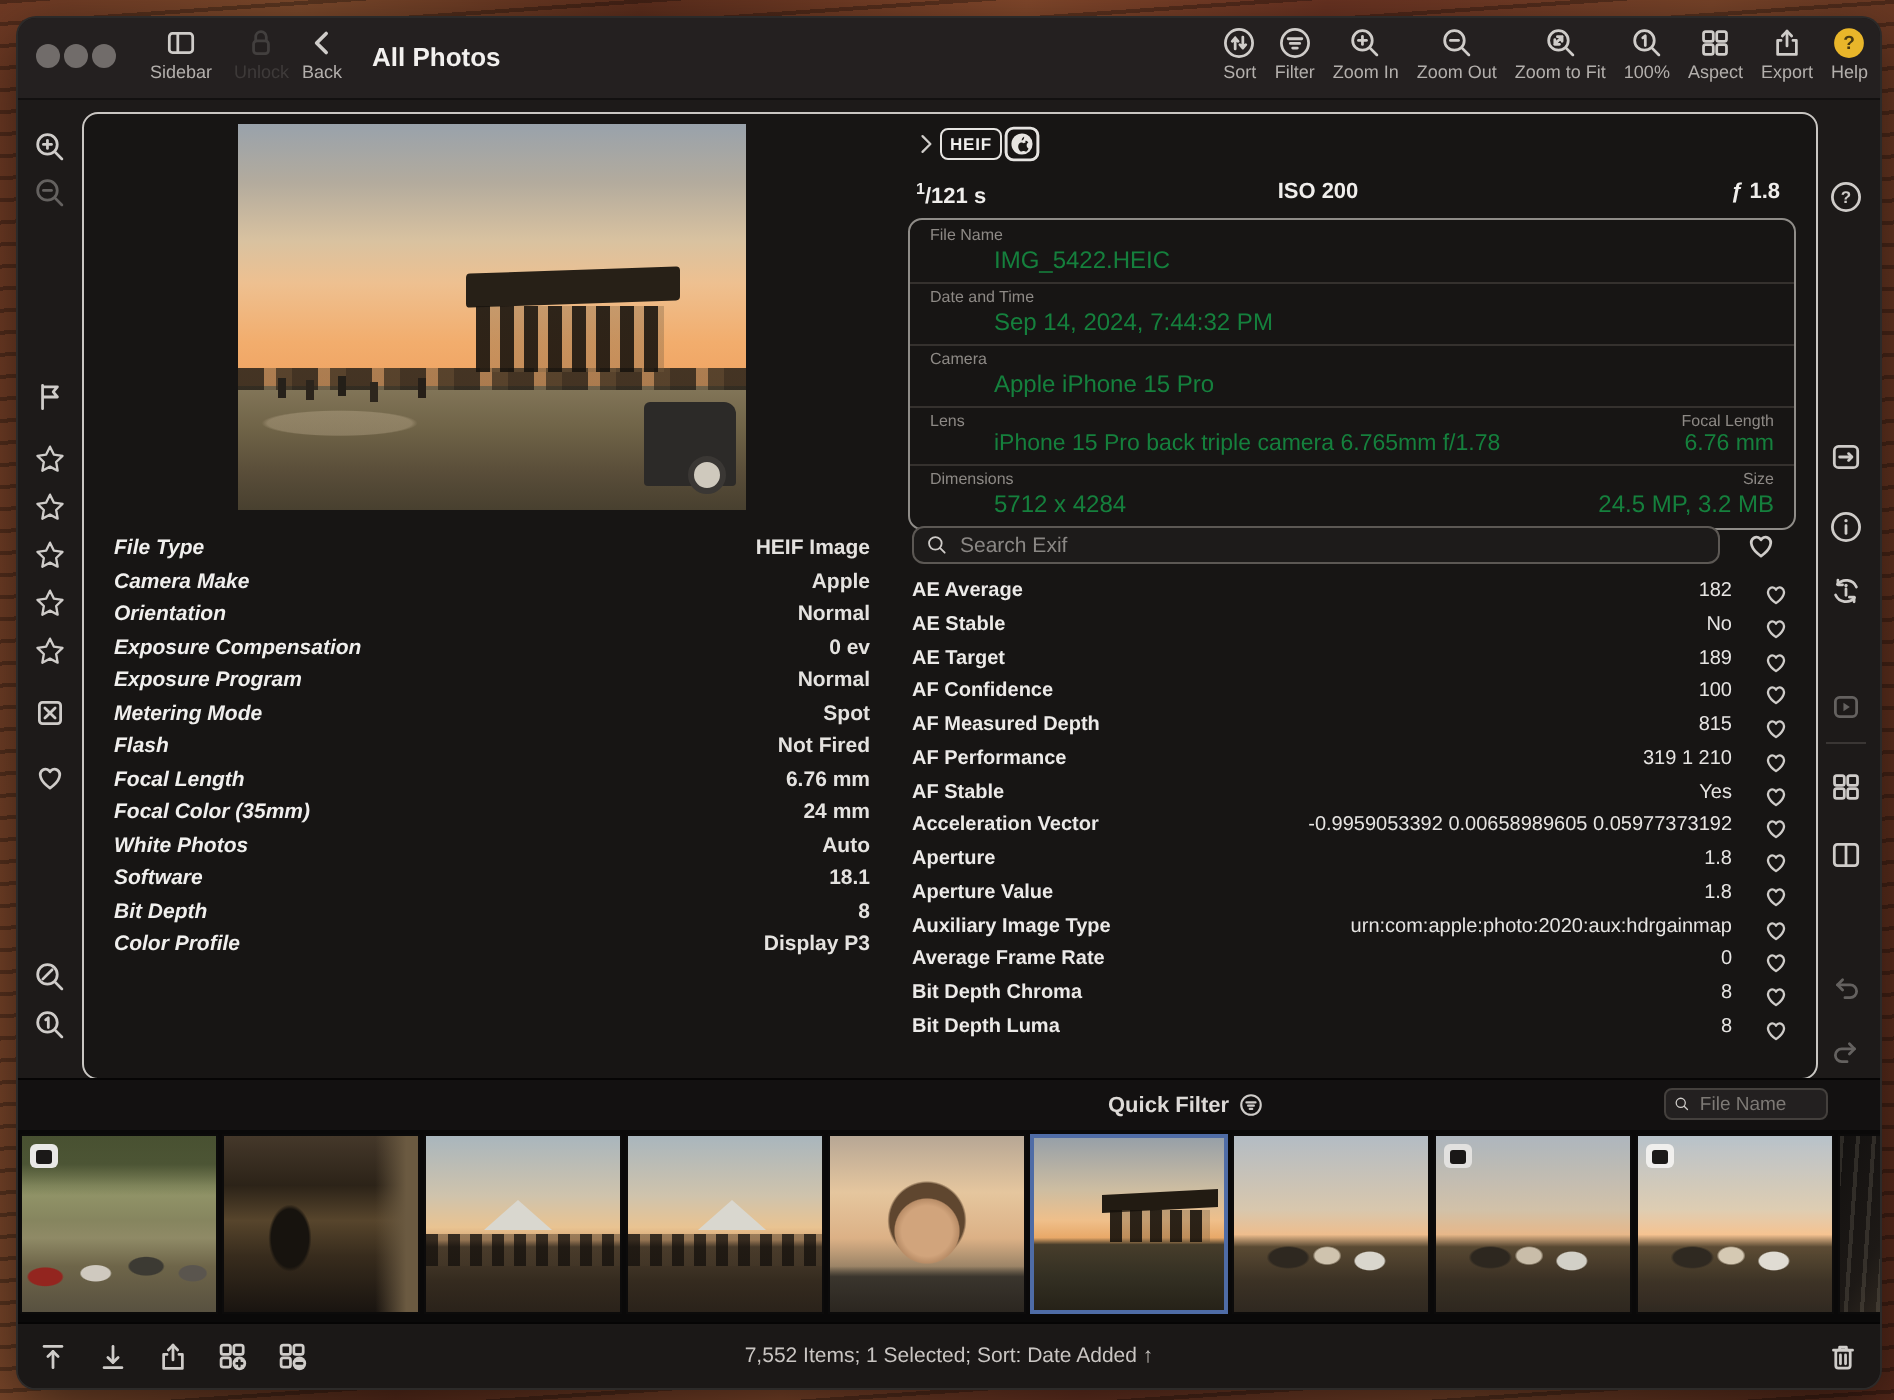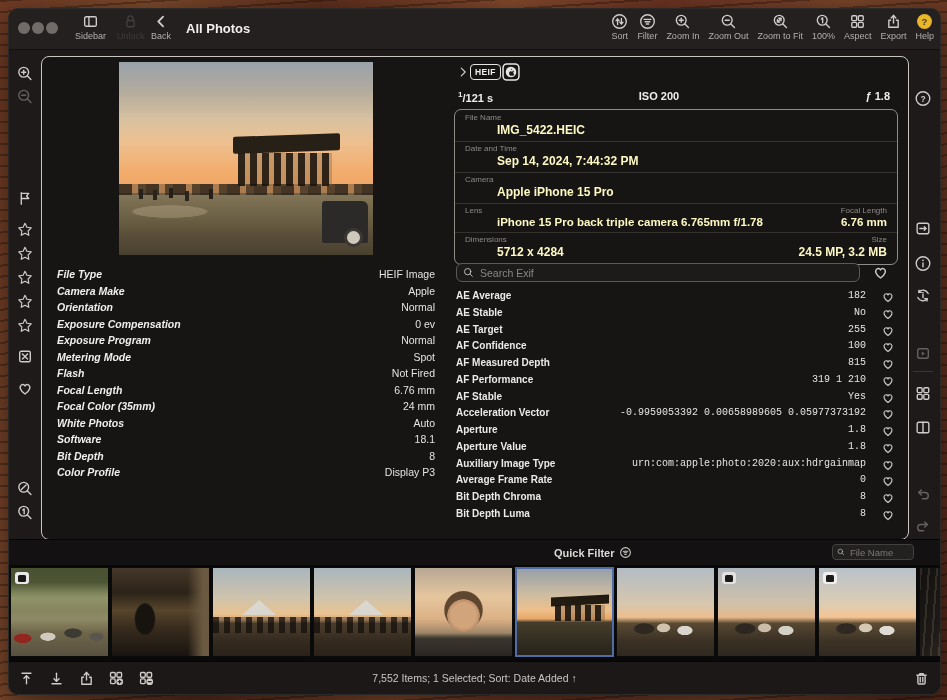--- a/index.html
+++ b/index.html
@@ -50,53 +50,53 @@
       background:repeating-linear-gradient(90deg, rgba(25,20,14,.9) 0 7px, rgba(120,95,65,.35) 7px 12px);}
   .ph-truck{position:absolute;right:2%;bottom:6%;width:18%;height:22%;background:#2c2a28;border-radius:3px 6px 2px 2px;}
   .ph-wheel{position:absolute;right:4%;bottom:4%;width:13px;height:13px;border-radius:50%;background:#cfc9bd;border:3px solid #3a3734;}
   .ph-people{position:absolute;left:8%;top:66%;width:4px;height:10px;background:#26211a;
       box-shadow:14px 1px 0 #2b241c, 30px -1px 0 #241f18, 46px 2px 0 #2d261d, 70px 0 0 #261f18;}
 
   
   .mtable{position:absolute;left:15px;top:209px;width:378px;}
   .mrow{display:flex;justify-content:space-between;align-items:center;height:16.5px;}
   .mlabel{font-size:10.5px;font-weight:bold;color:#f0efed;font-style:italic;}
-  .mvalue{font-size:10.5px;font-weight:normal;color:#e4e2df;}
+  .mvalue{font-size:10.5px;font-weight:bold;color:#e4e2df;}
 
   
   .panel{position:absolute;left:410px;top:0;width:456px;height:100%;}
   .chev{position:absolute;left:4px;top:8px;}
   .fmt-badge{position:absolute;left:18px;top:7px;border:1.5px solid #e6e4e1;border-radius:4px;
       font-size:8.5px;font-weight:bold;letter-spacing:.4px;color:#f0efed;padding:2px 4px;}
   .apple-badge{position:absolute;left:50px;top:6px;}
   .exporow{position:absolute;left:6px;top:32px;width:432px;height:16px;font-size:11px;font-weight:bold;color:#efedeb;}
   .shutter{position:absolute;left:0;top:1px;}
   .shutter sup{font-size:8px;}
   .isoval{position:absolute;left:0;right:30px;text-align:center;top:1px;}
   .fval{position:absolute;right:0;top:1px;}
 
   .ibox{position:absolute;left:2px;top:52px;width:442px;border:1px solid #8f8c88;border-radius:7px;padding:1px 0;}
   .irow{position:relative;padding:2px 10px 4px;border-bottom:1px solid #35312e;min-height:21px;}
   .irow:last-child{border-bottom:none;}
   .ilabel{display:block;font-size:8px;color:#8d8985;margin-bottom:1px;}
-  .ival{display:block;font-size:12px;font-weight:bold;color:#fef9c3;white-space:nowrap;padding-left:32px;}
+  .ival{display:block;font-size:12px;font-weight:normal;color:#15803d;white-space:nowrap;padding-left:32px;}
   .ival.md{font-size:11.5px;}
   .iright{position:absolute;right:10px;top:2px;text-align:right;}
 
   .srow{position:absolute;left:4px;top:206px;width:404px;height:19px;}
   .sbox{display:flex;align-items:center;gap:4px;width:100%;height:100%;border:1px solid #5c5854;border-radius:6px;
       background:#1d1b1a;box-sizing:border-box;padding:0 6px;}
   .sbox input{flex:1;background:transparent;border:none;outline:none;color:#e8e6e4;font-size:10.5px;font-family:"Liberation Sans",sans-serif;}
   .sbox input::placeholder{color:#8a8784;}
   .heart-solo{position:absolute;left:420px;top:207px;}
 
   .exlist{position:absolute;left:4px;top:233px;width:446px;}
   .erow{display:flex;height:16.75px;}
   .elabel{font-size:10px;font-weight:bold;color:#eceae8;white-space:nowrap;}
-  .evalue{flex:1;text-align:right;font-size:10px;color:#e6e4e2;white-space:nowrap;padding-right:8px;font-family:Liberation Mono, monospace;}
+  .evalue{flex:1;text-align:right;font-size:10px;color:#e6e4e2;white-space:nowrap;padding-right:8px;}
   .eheart{width:28px;display:flex;justify-content:center;}
 
   
   .qbar{position:absolute;left:0;right:0;top:530px;height:26px;background:#131111;border-top:1px solid #060505;}
   .qlabel{position:absolute;left:545px;top:6px;display:flex;align-items:center;gap:4px;
       font-size:11px;font-weight:bold;color:#dddad7;}
   .qsearch{position:absolute;right:26px;top:4px;width:82px;height:16px;border:1px solid #44403d;border-radius:4px;
       background:#232020;display:flex;align-items:center;gap:3px;padding:0 4px;box-sizing:border-box;}
   .qsearch input{width:100%;background:transparent;border:none;outline:none;color:#d8d5d2;font-size:9.5px;font-family:"Liberation Sans",sans-serif;}
   .qsearch input::placeholder{color:#7d7975;}
@@ -531,21 +531,21 @@
               <span class="evalue">No</span>
               <span class="eheart">
                 <svg class="ic" style="width:14px;height:14px" viewBox="0 0 16 16">
                   <path d="M8 13.2C3.2 10 2.4 6.2 4.6 4.7c1.6-1.1 3 .1 3.4.9.4-.8 1.8-2 3.4-.9 2.2 1.5 1.4 5.3-3.4 8.5z"></path>
                 </svg>
               </span>
             </div>
 
             <div class="erow">
               <span class="elabel">AE Target</span>
-              <span class="evalue">255</span>
+              <span class="evalue">189</span>
               <span class="eheart">
                 <svg class="ic" style="width:14px;height:14px" viewBox="0 0 16 16">
                   <path d="M8 13.2C3.2 10 2.4 6.2 4.6 4.7c1.6-1.1 3 .1 3.4.9.4-.8 1.8-2 3.4-.9 2.2 1.5 1.4 5.3-3.4 8.5z"></path>
                 </svg>
               </span>
             </div>
 
             <div class="erow">
               <span class="elabel">AF Confidence</span>
               <span class="evalue">100</span>

